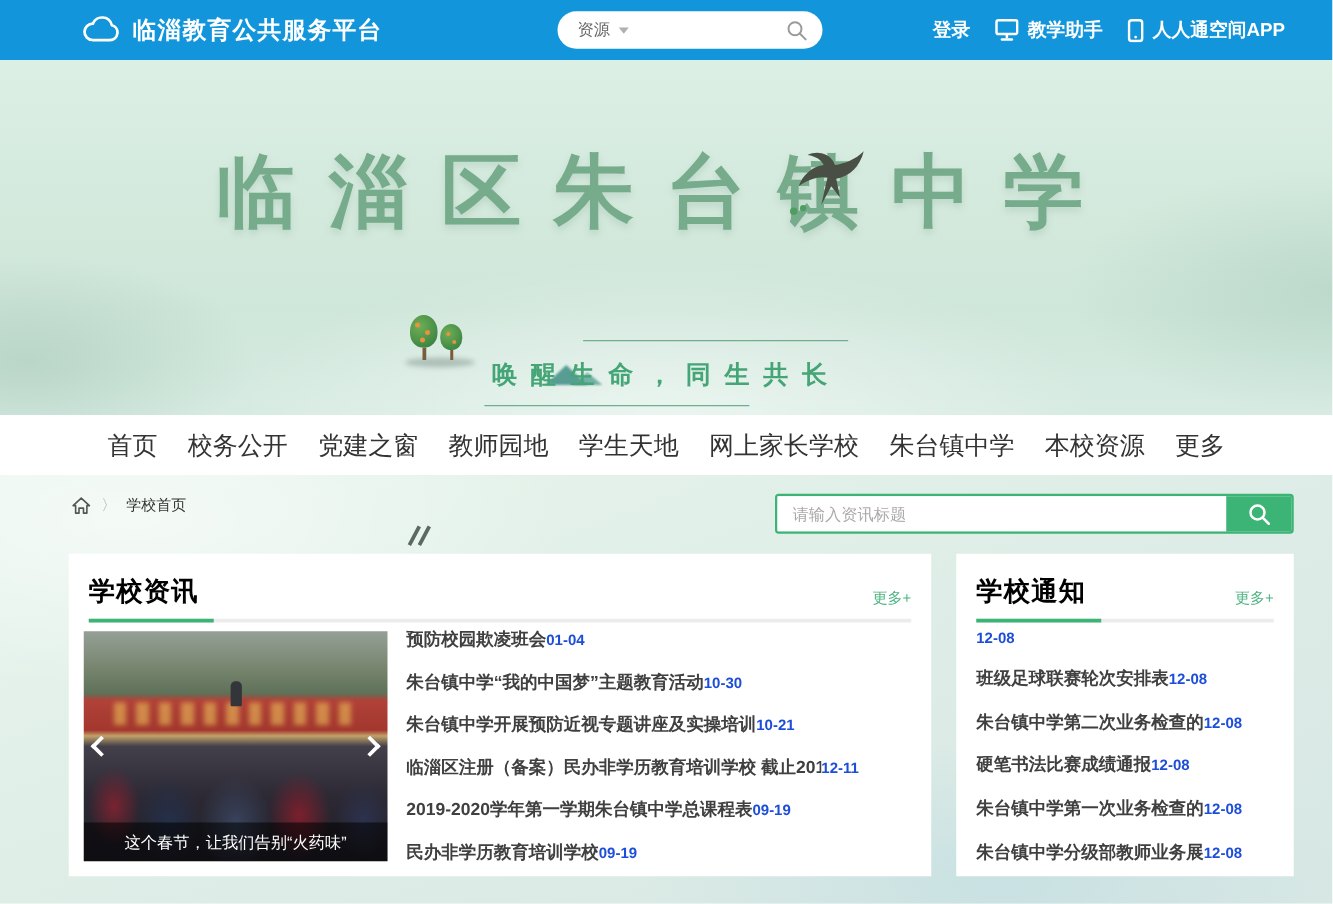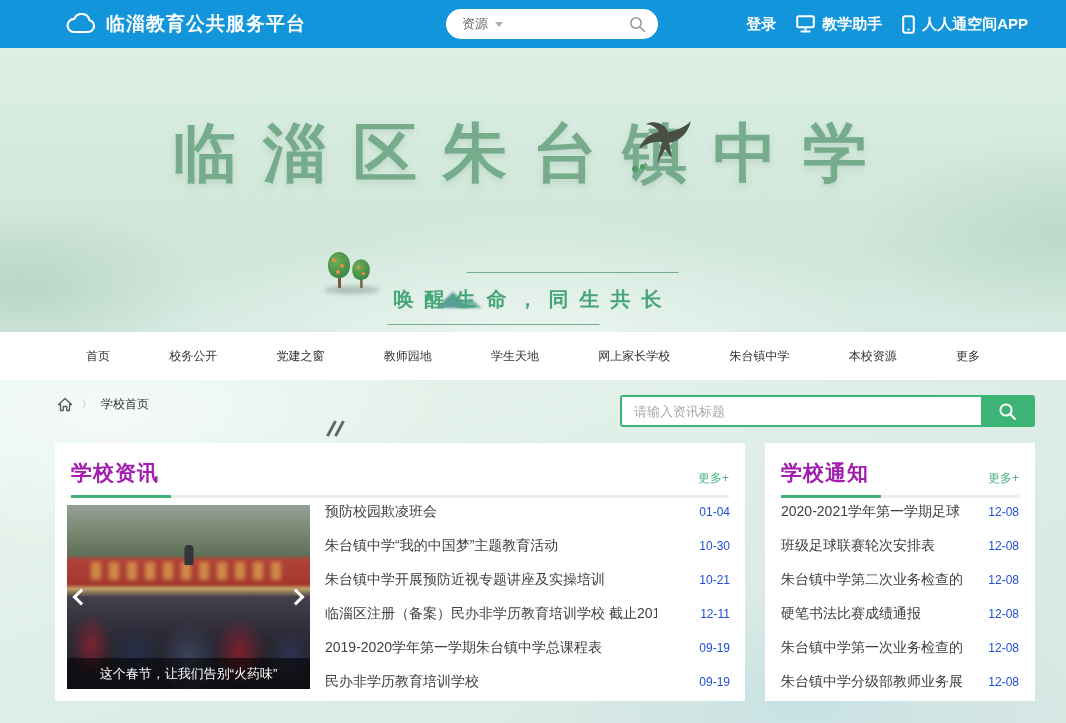--- a/index.html
+++ b/index.html
@@ -41,21 +41,21 @@
   .tree .crown { width:22px; height:26px; border-radius:50% 50% 45% 45%; background:radial-gradient(circle at 35% 35%, #6fae57, #2e7a3e); position:relative; }
   .tree .crown i { position:absolute; width:4px; height:4px; border-radius:50%; background:#e8933c; }
   .tree .trunk { width:3px; height:10px; background:#7c5b3a; margin:0 auto; }
   .tree1 { left:6px; } .tree2 { left:28px; transform:scale(.8); transform-origin:bottom; }
   .tree-shadow { position:absolute; left:2px; bottom:-6px; width:56px; height:8px; border-radius:50%; background:rgba(90,110,100,.35); filter:blur(2px); }
   .mountain { position:absolute; left:436px; top:244px; width:0; height:0; border-left:17px solid transparent; border-right:17px solid transparent; border-bottom:16px solid #3f8f86; filter:blur(1px); opacity:.85; }
   .mountain2 { position:absolute; left:458px; top:250px; width:0; height:0; border-left:12px solid transparent; border-right:12px solid transparent; border-bottom:10px solid #58a096; filter:blur(1px); opacity:.8; }
 
   
   .mainnav { position:absolute; left:0; top:332px; width:1066px; height:48px; background:#fff; display:flex; align-items:center; justify-content:space-between; padding:0 86px; }
-  .nav-item { font-size:12px; color:#333; cursor:pointer; white-space:nowrap; }
+  .nav-item { font-size:20px; color:#333; cursor:pointer; white-space:nowrap; }
 
   
   .main { position:absolute; left:0; top:380px; width:1066px; height:343px;
     background:
       radial-gradient(ellipse 400px 160px at 75% 95%, rgba(190,220,225,.6) 0%, rgba(190,220,225,0) 70%),
       radial-gradient(ellipse 500px 200px at 10% 10%, rgba(255,255,255,.6) 0%, rgba(255,255,255,0) 70%),
       linear-gradient(160deg,#e7f5ec 0%, #ddecE6 55%, #d7e7e4 100%); }
   .breadcrumb { position:absolute; left:57px; top:16px; display:flex; align-items:center; gap:8px; }
   .crumb-sep { color:#9ab3a6; font-size:12px; }
   .crumb-label { font-size:12px; color:#333; }
@@ -66,21 +66,21 @@
   .newsearch { position:absolute; left:620px; top:15px; width:415px; height:32px; display:flex; border:2px solid #3cb476; border-radius:3px; background:#fff; }
   .newsearch input { flex:1; border:none; outline:none; padding:0 12px; font-size:13px; color:#8b5cf6; font-family:inherit; }
   .newsearch input::placeholder { color:#aaa; }
   .search-btn { width:52px; background:#3cb476; border:none; display:flex; align-items:center; justify-content:center; cursor:pointer; }
 
   
   .card { position:absolute; top:63px; height:258px; background:#fff; }
   .card-left { left:55px; width:690px; }
   .card-right { left:765px; width:270px; }
   .card-head { display:flex; align-items:flex-end; justify-content:space-between; padding:16px 16px 0 16px; height:44px; }
-  .card-title { font-size:21px; color:#a21caf; font-weight:bold; letter-spacing:1px; }
+  .card-title { font-size:21px; color:#000000; font-weight:bold; letter-spacing:1px; }
   .more-link { font-size:12px; color:#4db382; cursor:pointer; }
   .divider { margin-top:8px; height:3px; background:#ececec; position:relative; }
   .divider .seg { position:absolute; left:0; top:0; height:3px; width:100px; background:#3cb476; }
   .divider-inset { margin:8px 16px 0 16px; }
 
   
   .carousel { position:absolute; left:12px; top:62px; width:243px; height:184px; overflow:hidden; background:
       radial-gradient(ellipse 30px 44px at 10% 76%, rgba(126,35,48,.95) 0%, rgba(126,35,48,0) 70%),
       radial-gradient(ellipse 38px 52px at 28% 82%, rgba(36,48,74,.95) 0%, rgba(36,48,74,0) 70%),
       radial-gradient(ellipse 42px 56px at 50% 84%, rgba(58,70,96,.95) 0%, rgba(58,70,96,0) 70%),
@@ -91,21 +91,21 @@
   .banner-glow { position:absolute; left:10%; top:31%; width:80%; height:10%; background:repeating-linear-gradient(90deg, rgba(240,200,90,.55) 0 10px, rgba(240,200,90,0) 10px 18px); filter:blur(2px); }
   .speaker { position:absolute; left:50%; top:22%; width:9px; height:20px; transform:translateX(-50%); background:#33353a; border-radius:4px 4px 1px 1px; }
   .car-arrow { position:absolute; top:50%; width:12px; height:12px; border-left:3px solid #fff; border-bottom:3px solid #fff; cursor:pointer; }
   .car-left { left:8px; transform:translateY(-50%) rotate(45deg); }
   .car-right { right:8px; transform:translateY(-50%) rotate(225deg); }
   .car-caption { position:absolute; left:0; bottom:0; width:100%; height:31px; background:rgba(0,0,0,.55); color:#fff; font-size:13px; display:flex; align-items:center; justify-content:center; white-space:nowrap; overflow:hidden; }
 
   
   .newslist { position:absolute; left:270px; top:60px; width:405px; height:188px; display:flex; flex-direction:column; justify-content:space-between; }
   .noticelist { position:absolute; left:16px; top:60px; width:238px; height:188px; display:flex; flex-direction:column; justify-content:space-between; }
-  .list-row { display:flex; align-items:center; justify-content:space-between; cursor:pointer; }
+  .list-row { display:flex; align-items:center; justify-content:flex-start; cursor:pointer;font-weight:bold; }
   .row-title { font-size:14px; color:#404040; white-space:nowrap; overflow:hidden; max-width:82%; }
   .noticelist .row-title { max-width:78%; }
   .row-date { font-size:12px; color:#1d4ed8; flex-shrink:0; }
 
   svg { display:block; }
 </style>
 </head>
 <body>
 
 <div class="topbar">
@@ -284,21 +284,20 @@
     <div class="card-head">
       <span class="card-title">学校通知</span>
       <span class="more-link">更多+</span>
     </div>
     <div class="divider divider-inset">
         <span class="seg"></span>
       </div>
 
     <div class="noticelist">
       <div class="list-row">
-        <span class="row-title">2020-2021学年第一学期足球</span>
         <span class="row-date">12-08</span>
       </div>
       <div class="list-row">
         <span class="row-title">班级足球联赛轮次安排表</span>
         <span class="row-date">12-08</span>
       </div>
       <div class="list-row">
         <span class="row-title">朱台镇中学第二次业务检查的</span>
         <span class="row-date">12-08</span>
       </div>

